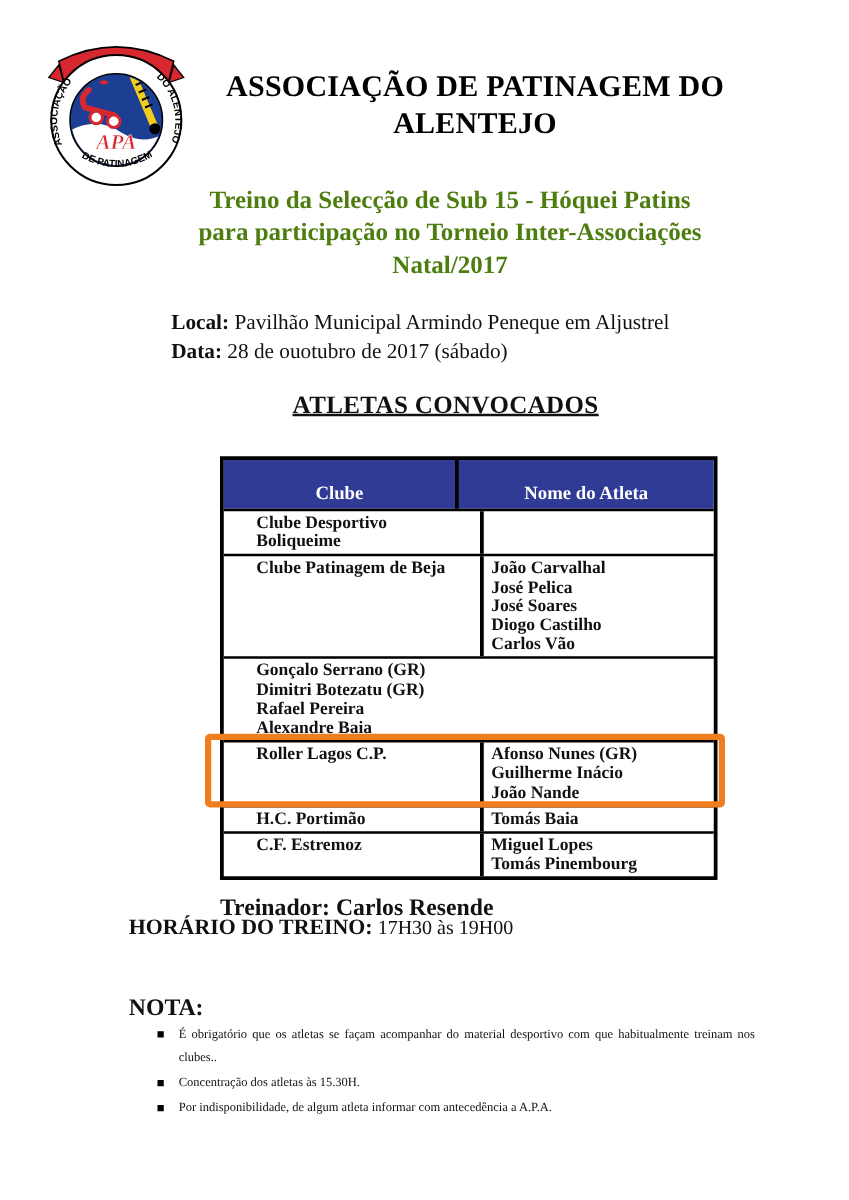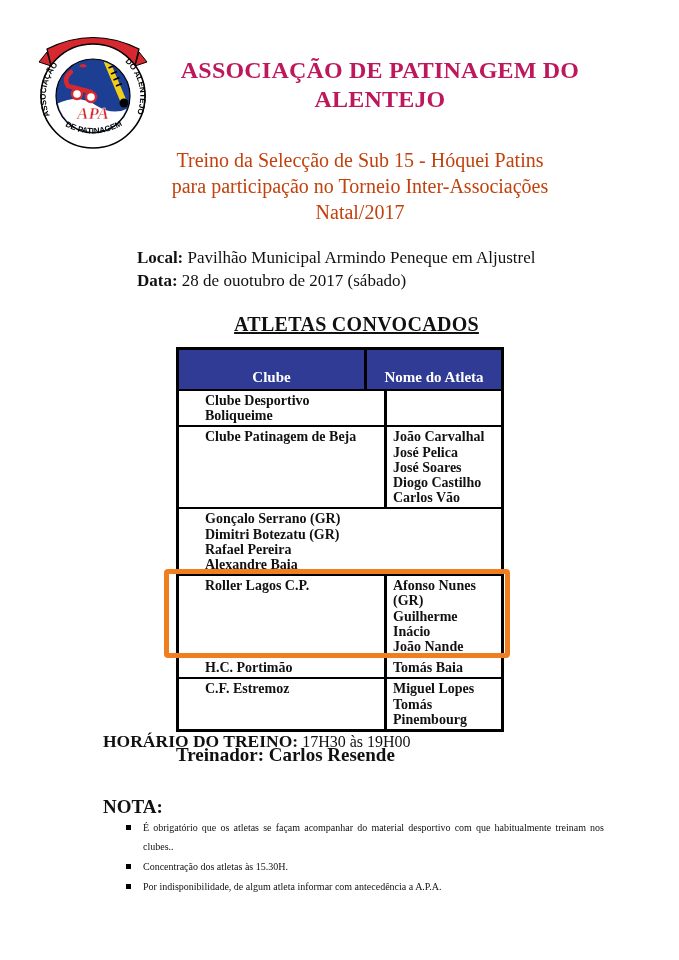--- a/index.html
+++ b/index.html
@@ -10,32 +10,32 @@
   
   .logo{position:absolute;left:34px;top:22px;width:118px;height:130px;}
   
   .org-title{
     position:absolute;left:150px;top:56px;width:460px;text-align:center;
     font-weight:bold;font-size:24px;line-height:29px;letter-spacing:.2px;
   }
   
   .doc-title{
     position:absolute;left:120px;top:147px;width:480px;text-align:center;
-    font-weight:normal;font-size:20px;line-height:26px;color:#c2410c;
+    font-weight:bold;font-size:20px;line-height:26px;color:#4d7c0f;
   }
   
   .details{position:absolute;left:137px;top:246px;font-size:17px;line-height:23px;}
   .detail-label{font-weight:bold;}
   
   .section-heading{
     position:absolute;left:176px;top:313px;width:361px;text-align:center;
     font-weight:bold;font-size:20px;text-decoration:underline;letter-spacing:.3px;
   }
   
-  .table-block{position:absolute;left:176px;top:347px;width:328px;}
+  .table-block{position:absolute;left:176px;top:365px;width:398px;}
   .conv-table{border:3px solid #000;background:#fff;}
   .thead{display:flex;}
   .thead .hcell{
     color:#fff;font-weight:bold;font-size:15px;height:39px;box-sizing:border-box;
     display:flex;align-items:flex-end;justify-content:center;padding-bottom:3px;
   }
   .col-club{width:188px;box-sizing:border-box;border-right:3px solid #000;}
   .col-ath{flex:1;box-sizing:border-box;}
   .trow{display:flex;border-top:2px solid #000;position:relative;padding-left:20px;}
   .cell{
@@ -107,21 +107,21 @@
       <textPath href="#arcL" startOffset="4%">ASSOCIAÇÃO</textPath>
     </text>
     <text font-family="Liberation Sans, sans-serif" font-size="8" font-weight="bold" fill="#000">
       <textPath href="#arcR" startOffset="4%">DO ALENTEJO</textPath>
     </text>
     <text font-family="Liberation Sans, sans-serif" font-size="8" font-weight="bold" fill="#000">
       <textPath href="#arcB" startOffset="12%">DE PATINAGEM</textPath>
     </text>
   </svg>
 
-  <div class="org-title" style="color: #be185d;">
+  <div class="org-title" style="color: #000000;">
     <div>ASSOCIAÇÃO DE PATINAGEM DO</div>
     <div>ALENTEJO</div>
   </div>
 
   <div class="doc-title">
     <div>Treino da  Selecção de Sub 15 - Hóquei Patins</div>
     <div>para participação no Torneio Inter-Associações</div>
     <div>Natal/2017</div>
   </div>
 

